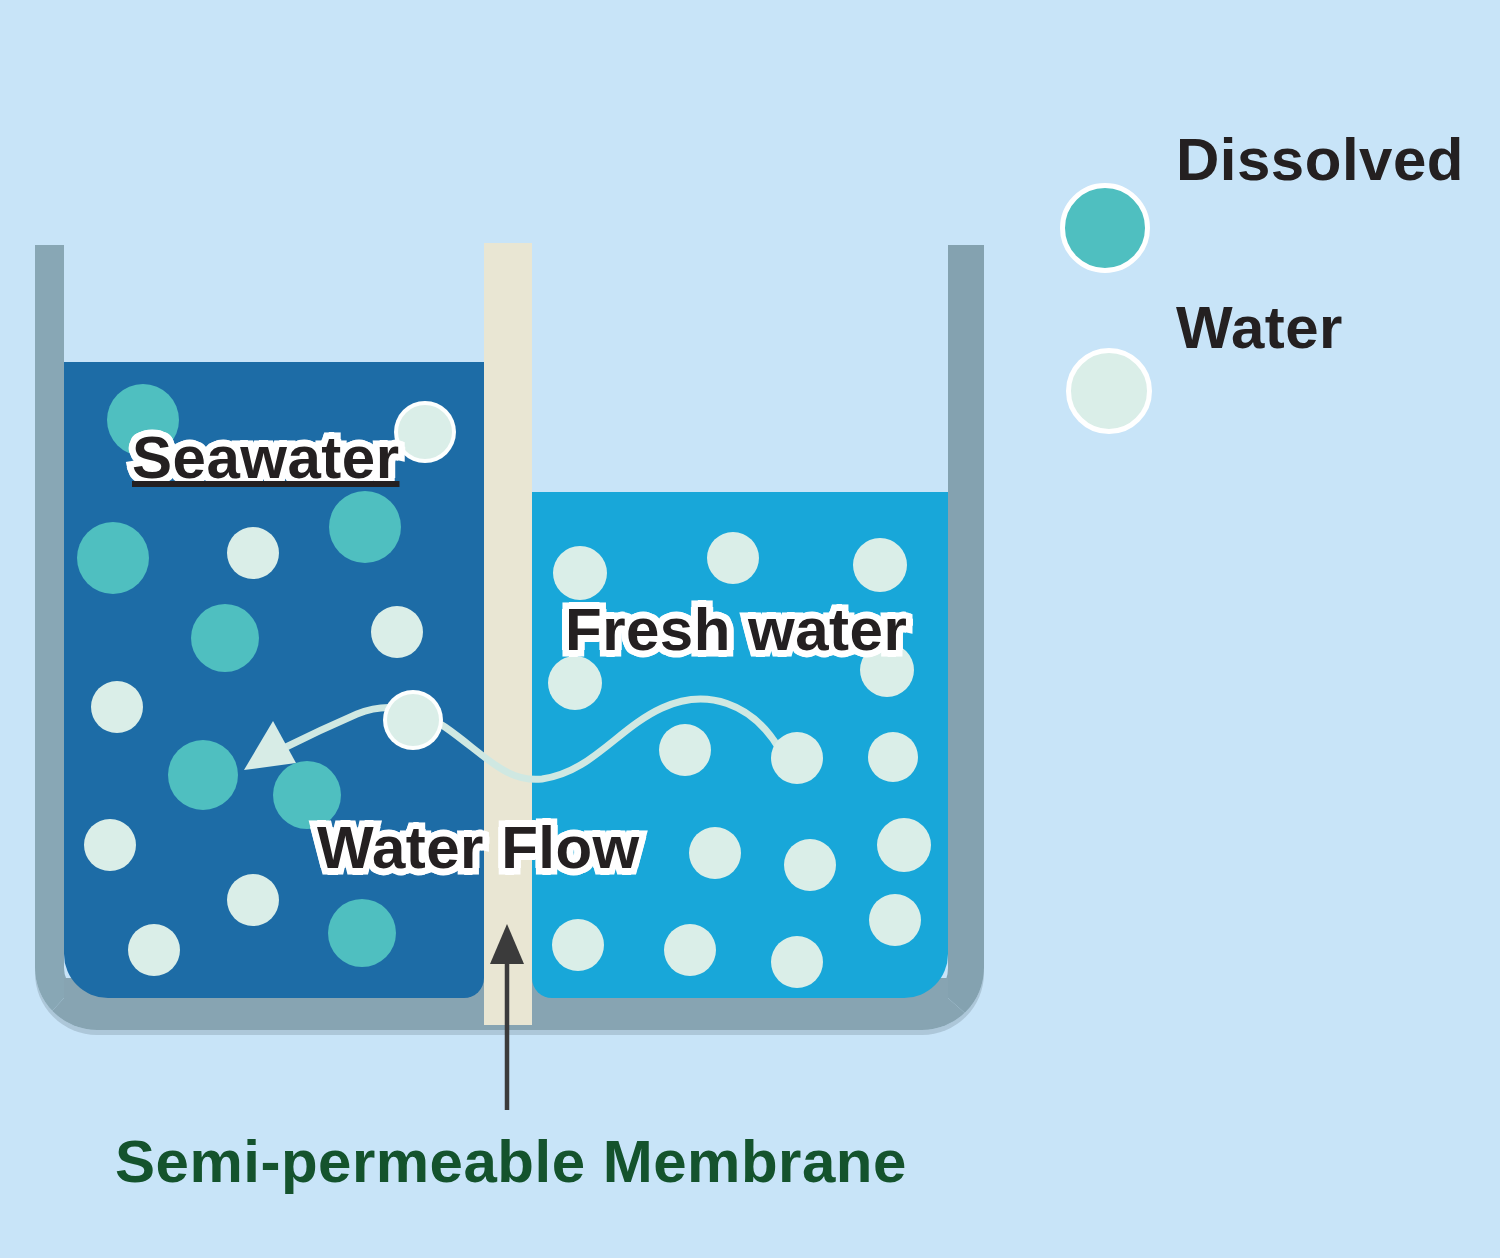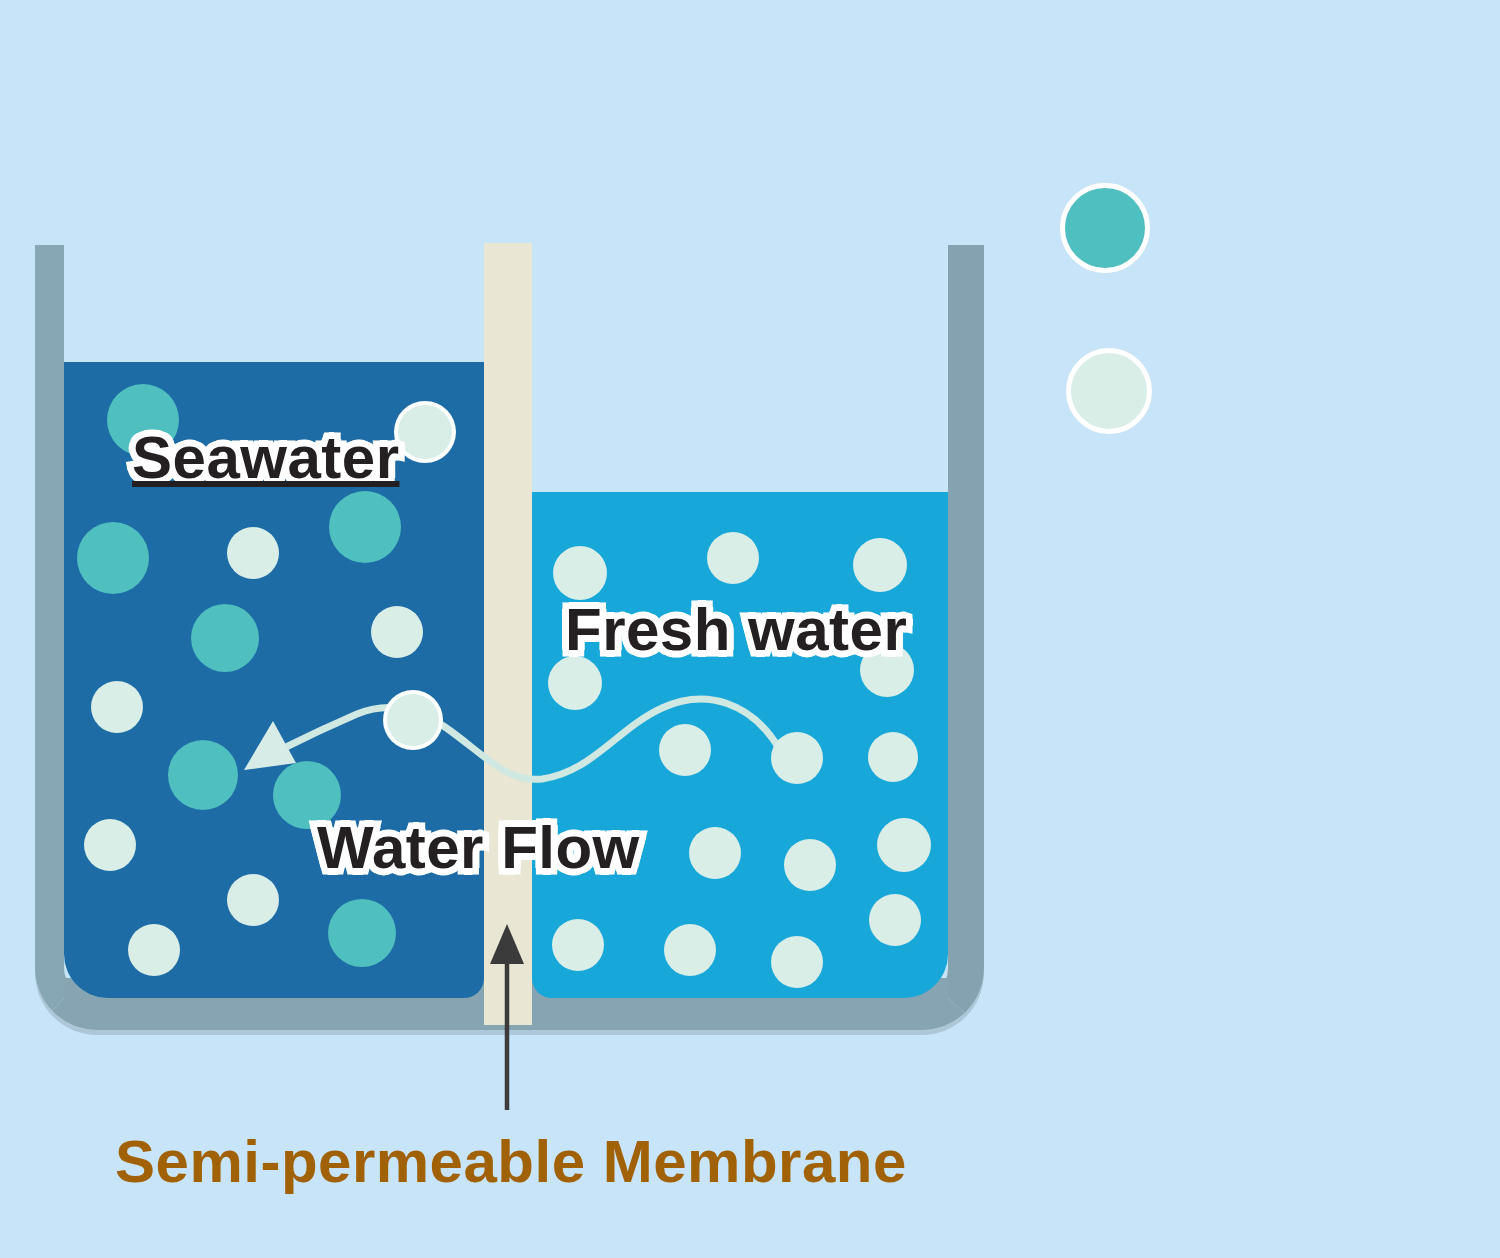--- a/index.html
+++ b/index.html
@@ -54,21 +54,21 @@
     position:absolute;left:0;top:0;color:#242021;
     -webkit-text-stroke:13px #ffffff;
     text-shadow:
       -5px -5px 0 #fff, 5px -5px 0 #fff, -5px 5px 0 #fff, 5px 5px 0 #fff,
       -7px 0 0 #fff, 7px 0 0 #fff, 0 -7px 0 #fff, 0 7px 0 #fff;
   }
   .outlined .fill{position:relative;}
 
   .plain-label{
     position:absolute;font-weight:bold;font-size:60px;line-height:1;
-    color:#a16207;white-space:nowrap;letter-spacing:0.5px;
+    color:#14532d;white-space:nowrap;letter-spacing:0.5px;
   }
 
   
   .legend-swatch{
     position:absolute;border-radius:50%;border:5px solid #ffffff;
     box-sizing:content-box;
   }
   .legend-text{
     position:absolute;font-weight:bold;font-size:60px;line-height:79px;
     color:#242021;white-space:nowrap;letter-spacing:0.5px;
@@ -144,18 +144,20 @@
 <svg class="layer" viewBox="0 0 1500 1258">
   <line x1="507" y1="1110" x2="507" y2="958" stroke="#3b3b3b" stroke-width="4.5"></line>
   <polygon points="507,924 490,964 524,964" fill="#3b3b3b"></polygon>
 </svg>
 
 <div class="plain-label" style="left:115px;top:1132px;">Semi-permeable Membrane</div>
 
 <div>
   <div class="legend-swatch" style="left: 1060px; top: 183px; width: 80px; height: 80px; background: rgb(79, 191, 192);"></div>
   <div class="legend-text" style="left:1176px;top:120px;">
+    <div>Dissolved</div>
   </div>
 
   <div class="legend-swatch" style="left: 1066px; top: 348px; width: 76px; height: 76px; background: rgb(218, 238, 232);"></div>
   <div class="legend-text" style="left:1176px;top:288px;">
+    <div>Water</div>
   </div>
 </div>
 
 </body></html>

